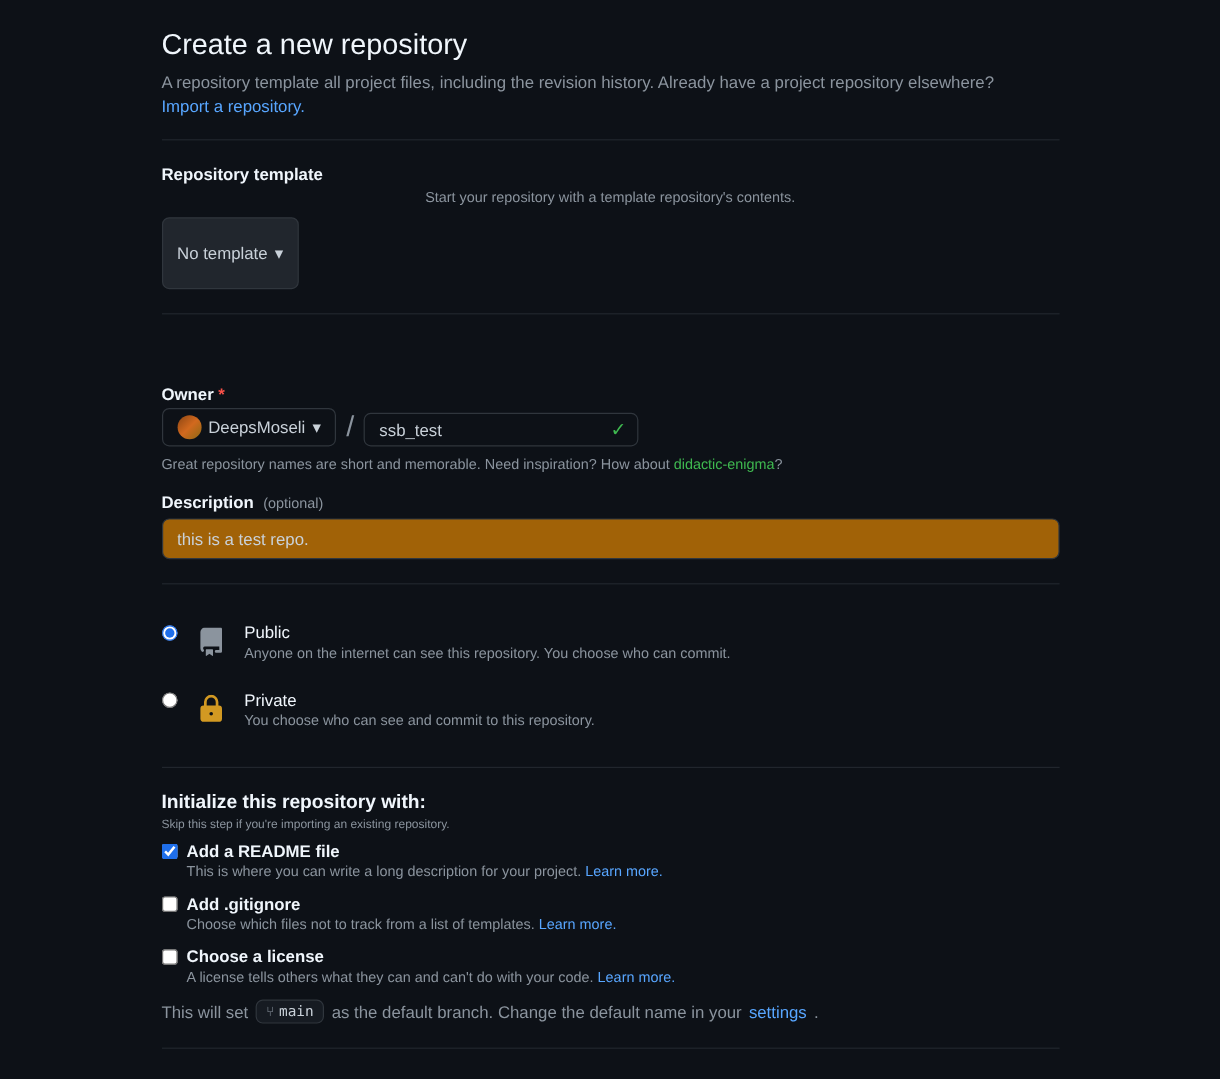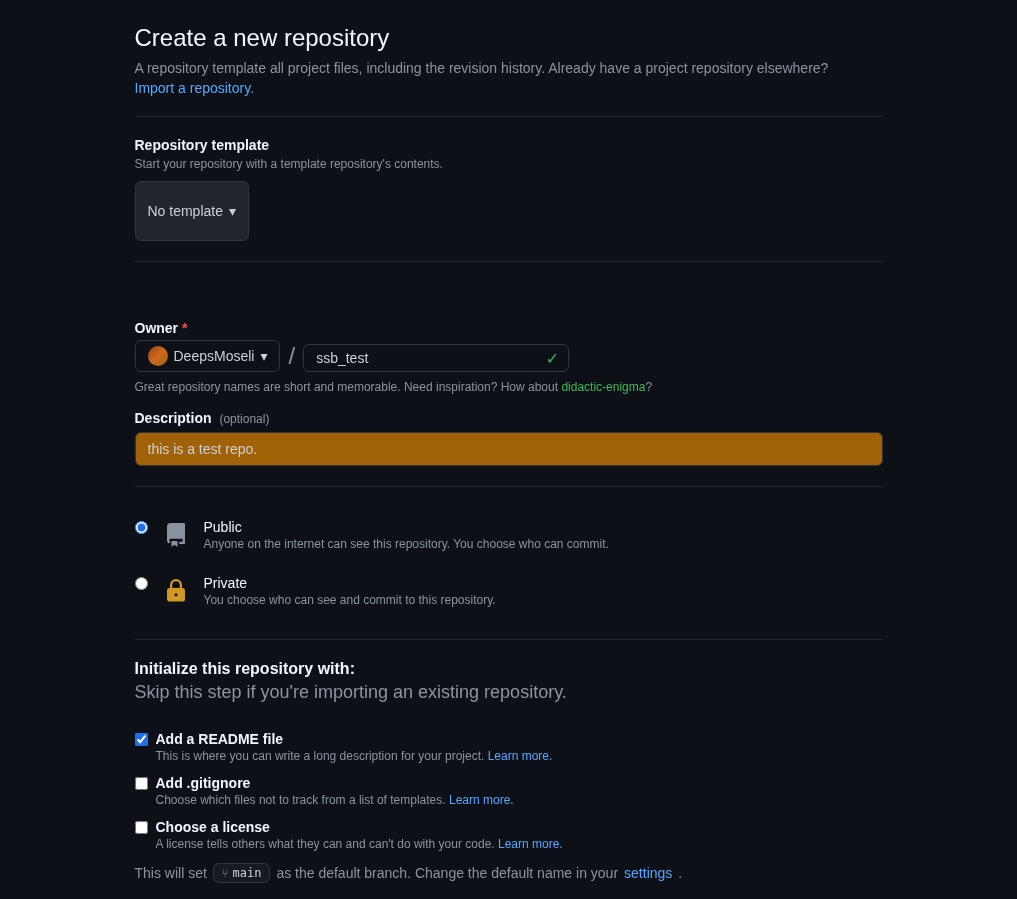--- a/index.html
+++ b/index.html
@@ -39,20 +39,21 @@
     .section-label {
       font-weight: 600;
       color: #f0f6fc;
       font-size: 14px;
       margin-bottom: 4px;
     }
     .section-desc {
       color: #8b949e;
       font-size: 12px;
       margin-bottom: 10px;
+      text-align: center;
     }
     .dropdown-btn {
       background-color: #21262d;
       color: #c9d1d9;
       border: 1px solid #30363d;
       border-radius: 6px;
       padding: 21px 12px;
       font-size: 14px;
       cursor: pointer;
       display: inline-flex;
@@ -105,21 +106,21 @@
       line-height: 1;
       padding-bottom: 4px;
     }
     .repo-name-input {
       background-color: #0d1117;
       color: #c9d1d9;
       border: 1px solid #30363d;
       border-radius: 6px;
       padding: 5px 12px;
       font-size: 14px;
-      width: 266px;
+      width: 229px;
     }
     .repo-name-valid {
       display: flex;
       align-items: center;
       position: relative;
     }
     .check-icon {
       color: #3fb950;
       position: absolute;
       right: 10px;
@@ -175,22 +176,22 @@
       color: #8b949e;
     }
     .init-section-title {
       font-size: 16px;
       font-weight: 600;
       color: #f0f6fc;
       margin-bottom: 4px;
     }
     .init-section-desc {
       color: #8b949e;
-      font-size: 18px;
-      margin-bottom: 28px;
+      font-size: 10px;
+      margin-bottom: 8px;
     }
     .checkbox-option {
       display: flex;
       align-items: flex-start;
       gap: 8px;
       margin-bottom: 12px;
     }
     .checkbox-option input[type="checkbox"] {
       margin-top: 2px;
       accent-color: #1f6feb;

